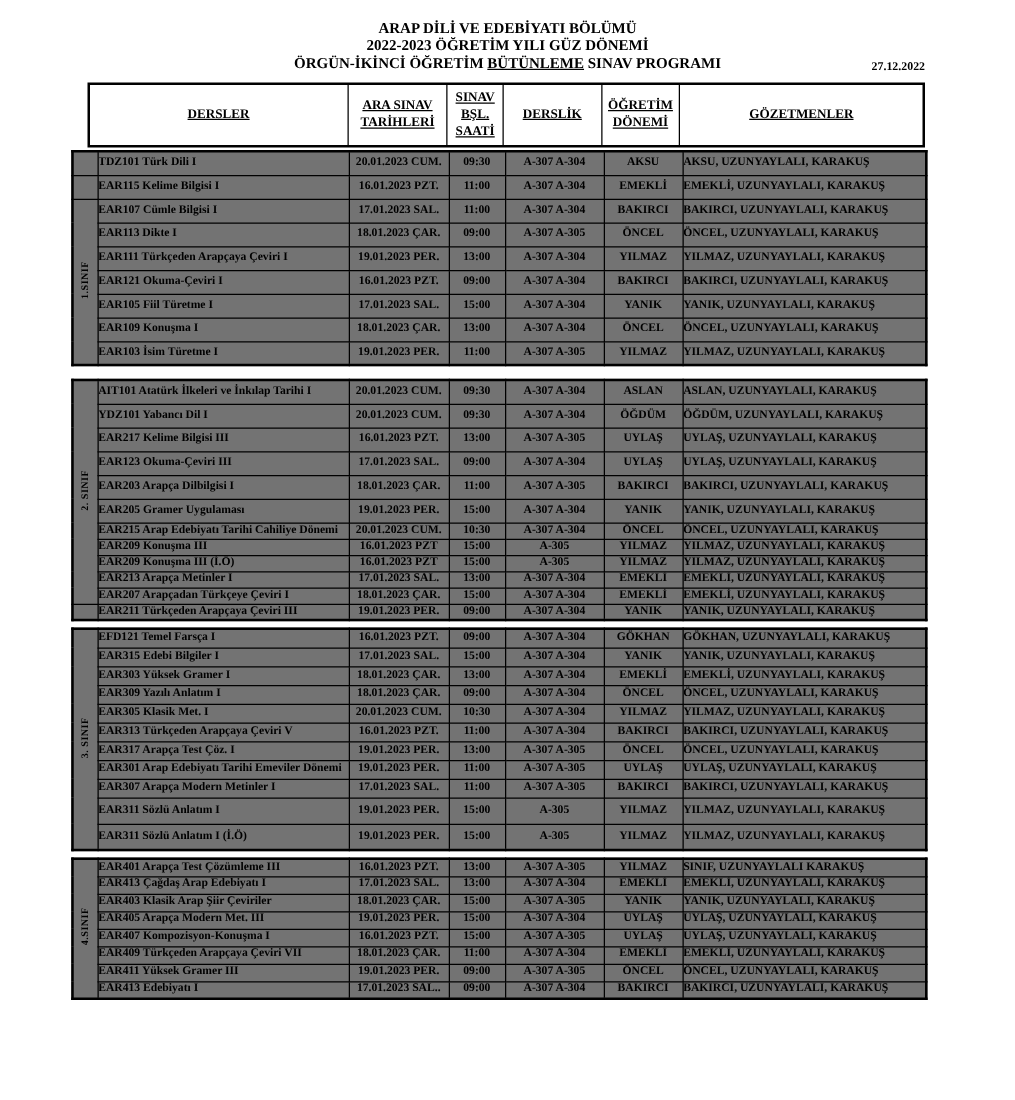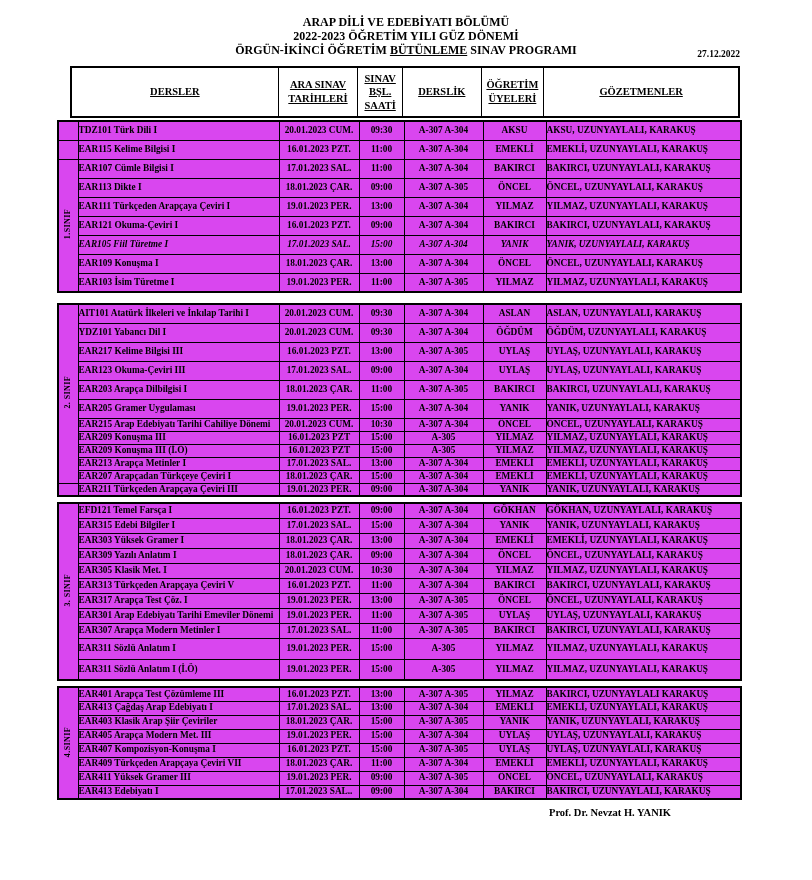--- a/index.html
+++ b/index.html
@@ -12,21 +12,21 @@
   
   .header-table{position:absolute;top:66px;left:70px;width:670px;height:52px;
                 border:2px solid #000;display:flex;box-sizing:border-box;background:#fff;}
   .hcell{box-sizing:border-box;border-right:1px solid #000;display:flex;align-items:center;
          justify-content:center;text-align:center;font-size:10.5px;line-height:1.3;
          text-decoration:underline;padding:0 3px;}
   .hc0{width:208px}.hc1{width:80px}.hc2{width:45px}.hc3{width:79px}.hc4{width:63px}
   .hc5{width:195px;border-right:none}
   
   table.sec{position:absolute;left:57px;width:683px;border-collapse:collapse;
-            table-layout:fixed;border:2px solid #000;background:#d946ef;}
+            table-layout:fixed;border:2px solid #000;background:#737373;}
   .sec-0{top:120px}.sec-1{top:303px}.sec-2{top:502px}.sec-3{top:686px}
   table.sec td{border:1px solid #000;padding:0;overflow:hidden;white-space:nowrap;
                font-size:9.3px;line-height:1;vertical-align:middle;}
   td.course{text-align:left;padding-left:5px;}
   td.ctr{text-align:center;}
   td.proc{text-align:left;padding-left:5px;}
   td.lbl{text-align:center;vertical-align:middle;}
   .vtext{writing-mode:vertical-rl;transform:rotate(180deg);display:inline-block;
          font-size:8px;letter-spacing:.4px;}
   .footer{position:absolute;top:806px;left:480px;width:260px;text-align:center;
@@ -43,21 +43,21 @@
     <div><span>ÖRGÜN-İKİNCİ ÖĞRETİM </span><span class="u">BÜTÜNLEME</span><span> SINAV PROGRAMI</span></div>
   </div>
 
   <div class="doc-date">27.12.2022</div>
 
   <div class="header-table">
     <div class="hcell hc0">DERSLER</div>
     <div class="hcell hc1">ARA SINAV TARİHLERİ</div>
     <div class="hcell hc2">SINAV BŞL. SAATİ</div>
     <div class="hcell hc3">DERSLİK</div>
-    <div class="hcell hc4">ÖĞRETİM ÜYELERİ</div>
+    <div class="hcell hc4">ÖĞRETİM DÖNEMİ</div>
     <div class="hcell hc5">GÖZETMENLER</div>
   </div>
 
   <div id="sections">
       <table class="sec sec-0">
         <colgroup>
           <col style="width: 20px;">
           <col style="width: 201px;">
           <col style="width: 80px;">
           <col style="width: 45px;">
@@ -110,21 +110,21 @@
             <td class="proc">YILMAZ, UZUNYAYLALI, KARAKUŞ</td>
           </tr>
           <tr style="height: 19px;">
             <td class="course">EAR121 Okuma-Çeviri I</td>
             <td class="ctr">16.01.2023 PZT.</td>
             <td class="ctr">09:00</td>
             <td class="ctr">A-307 A-304</td>
             <td class="ctr">BAKIRCI</td>
             <td class="proc">BAKIRCI, UZUNYAYLALI, KARAKUŞ</td>
           </tr>
-          <tr style="height: 19px; font-style: italic;">
+          <tr style="height: 19px;">
             <td class="course">EAR105 Fiil Türetme I</td>
             <td class="ctr">17.01.2023 SAL.</td>
             <td class="ctr">15:00</td>
             <td class="ctr">A-307 A-304</td>
             <td class="ctr">YANIK</td>
             <td class="proc">YANIK, UZUNYAYLALI, KARAKUŞ</td>
           </tr>
           <tr style="height: 19px;">
             <td class="course">EAR109 Konuşma I</td>
             <td class="ctr">18.01.2023 ÇAR.</td>
@@ -367,21 +367,21 @@
           <col style="width: 195px;">
         </colgroup>
         <tbody>
           <tr style="height: 14px; padding-left: 38px;">
             <td class="lbl" rowspan="8"><span class="vtext">4.SINIF</span></td>
             <td class="course">EAR401 Arapça Test Çözümleme III</td>
             <td class="ctr">16.01.2023 PZT.</td>
             <td class="ctr">13:00</td>
             <td class="ctr">A-307 A-305</td>
             <td class="ctr">YILMAZ</td>
-            <td class="proc">BAKIRCI, UZUNYAYLALI KARAKUŞ</td>
+            <td class="proc">SINIF, UZUNYAYLALI KARAKUŞ</td>
           </tr>
           <tr style="height: 14px;">
             <td class="course">EAR413 Çağdaş Arap Edebiyatı I</td>
             <td class="ctr">17.01.2023 SAL.</td>
             <td class="ctr">13:00</td>
             <td class="ctr">A-307 A-304</td>
             <td class="ctr">EMEKLİ</td>
             <td class="proc">EMEKLİ, UZUNYAYLALI, KARAKUŞ</td>
           </tr>
           <tr style="height: 14px;">
@@ -430,16 +430,15 @@
             <td class="ctr">09:00</td>
             <td class="ctr">A-307 A-304</td>
             <td class="ctr">BAKIRCI</td>
             <td class="proc">BAKIRCI, UZUNYAYLALI, KARAKUŞ</td>
           </tr>
         </tbody>
       </table>
     </div>
 
   <div class="footer">
-    <div>Prof. Dr. Nevzat H. YANIK</div>
   </div>
 
 </div>
 
 </body></html>

